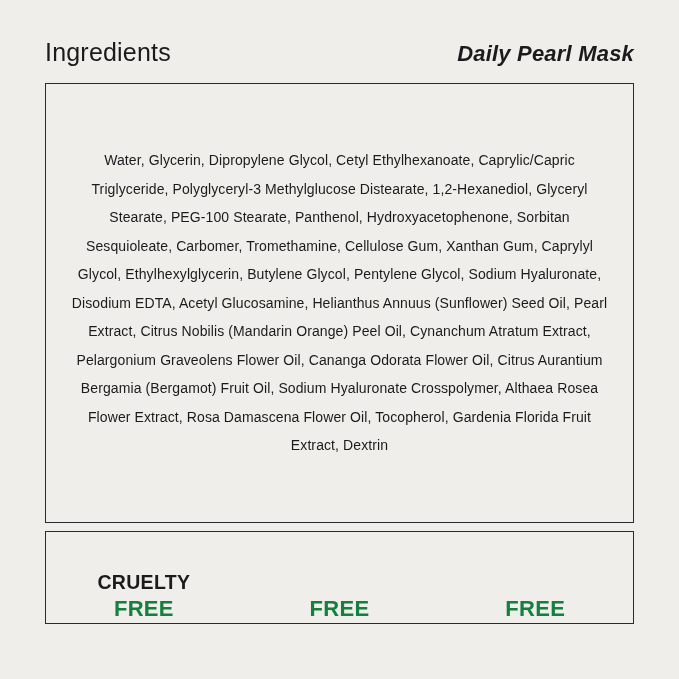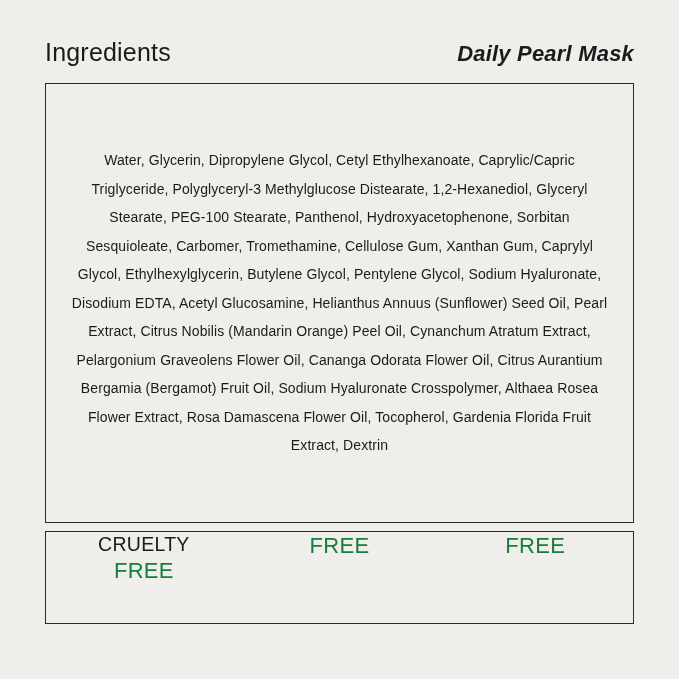--- a/index.html
+++ b/index.html
@@ -58,21 +58,22 @@
     color: #1b1b1b;
     letter-spacing: 0.1px;
     max-width: 560px;
   }
   .claims-box {
     border: 1px solid #2b2b2b;
     margin-top: 8px;
     height: 93px;
     box-sizing: border-box;
     display: flex;
-    align-items: flex-start;
+    align-items: flex-end;
+    font-weight: bold;
   }
   .claim {
     flex: 1 1 0;
     text-align: center;
     line-height: 1.28;
   }
   .claim-top {
     display: block;
     font-size: 19.5px;
     letter-spacing: 0.3px;

